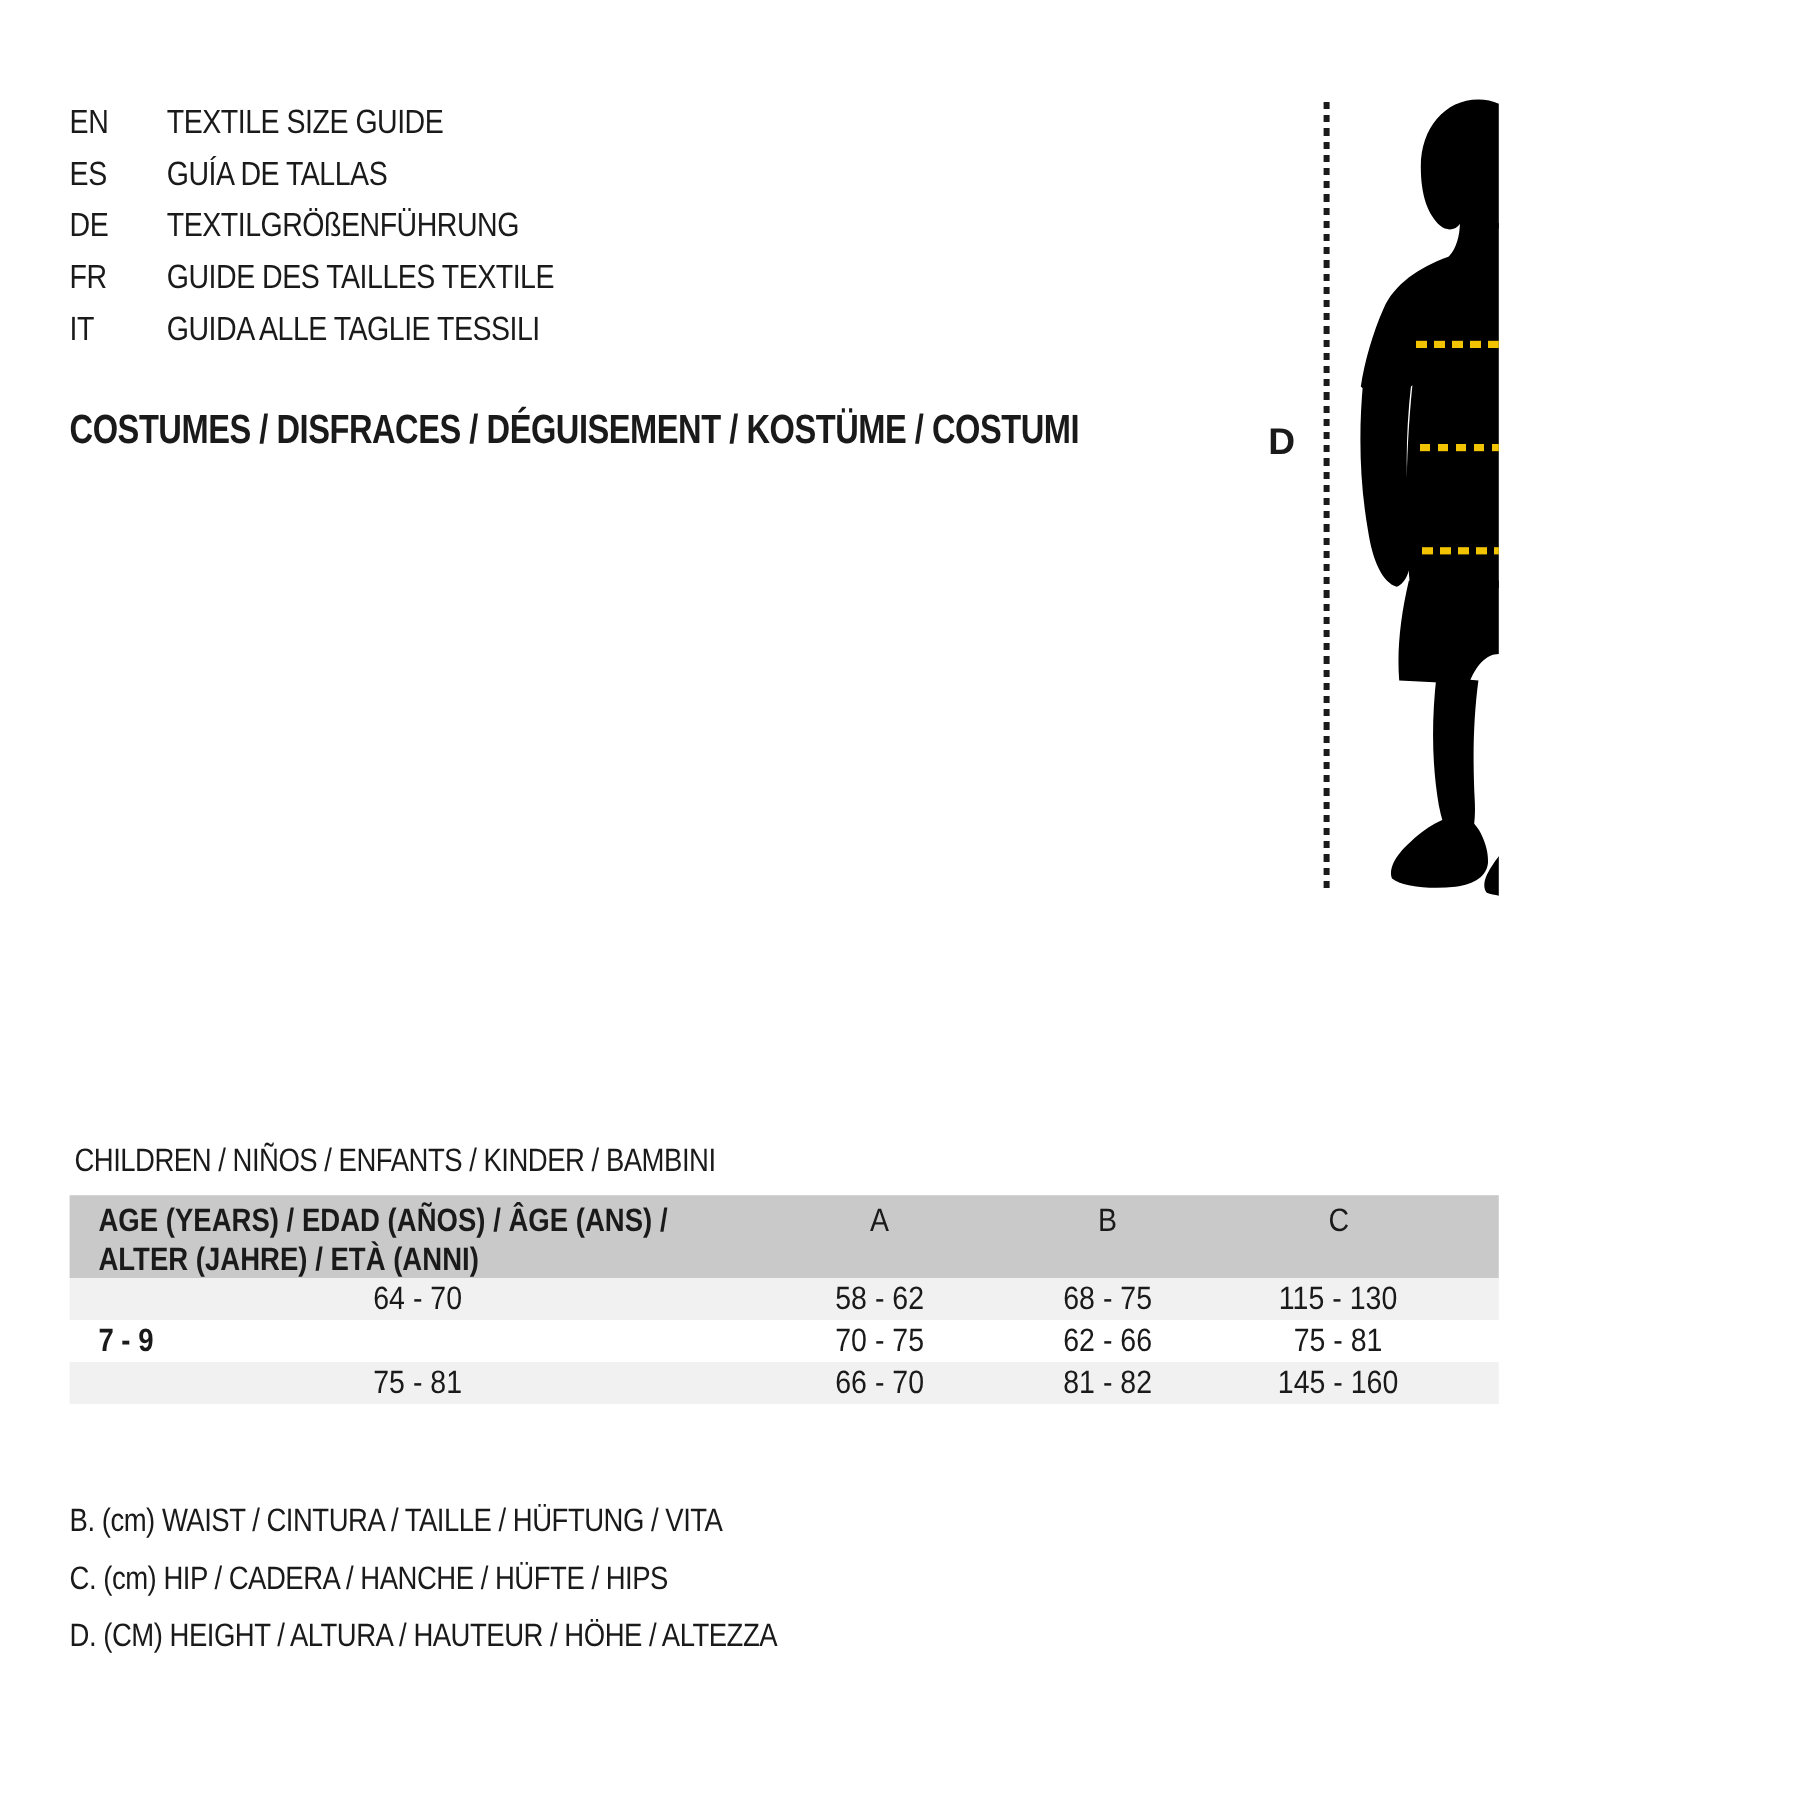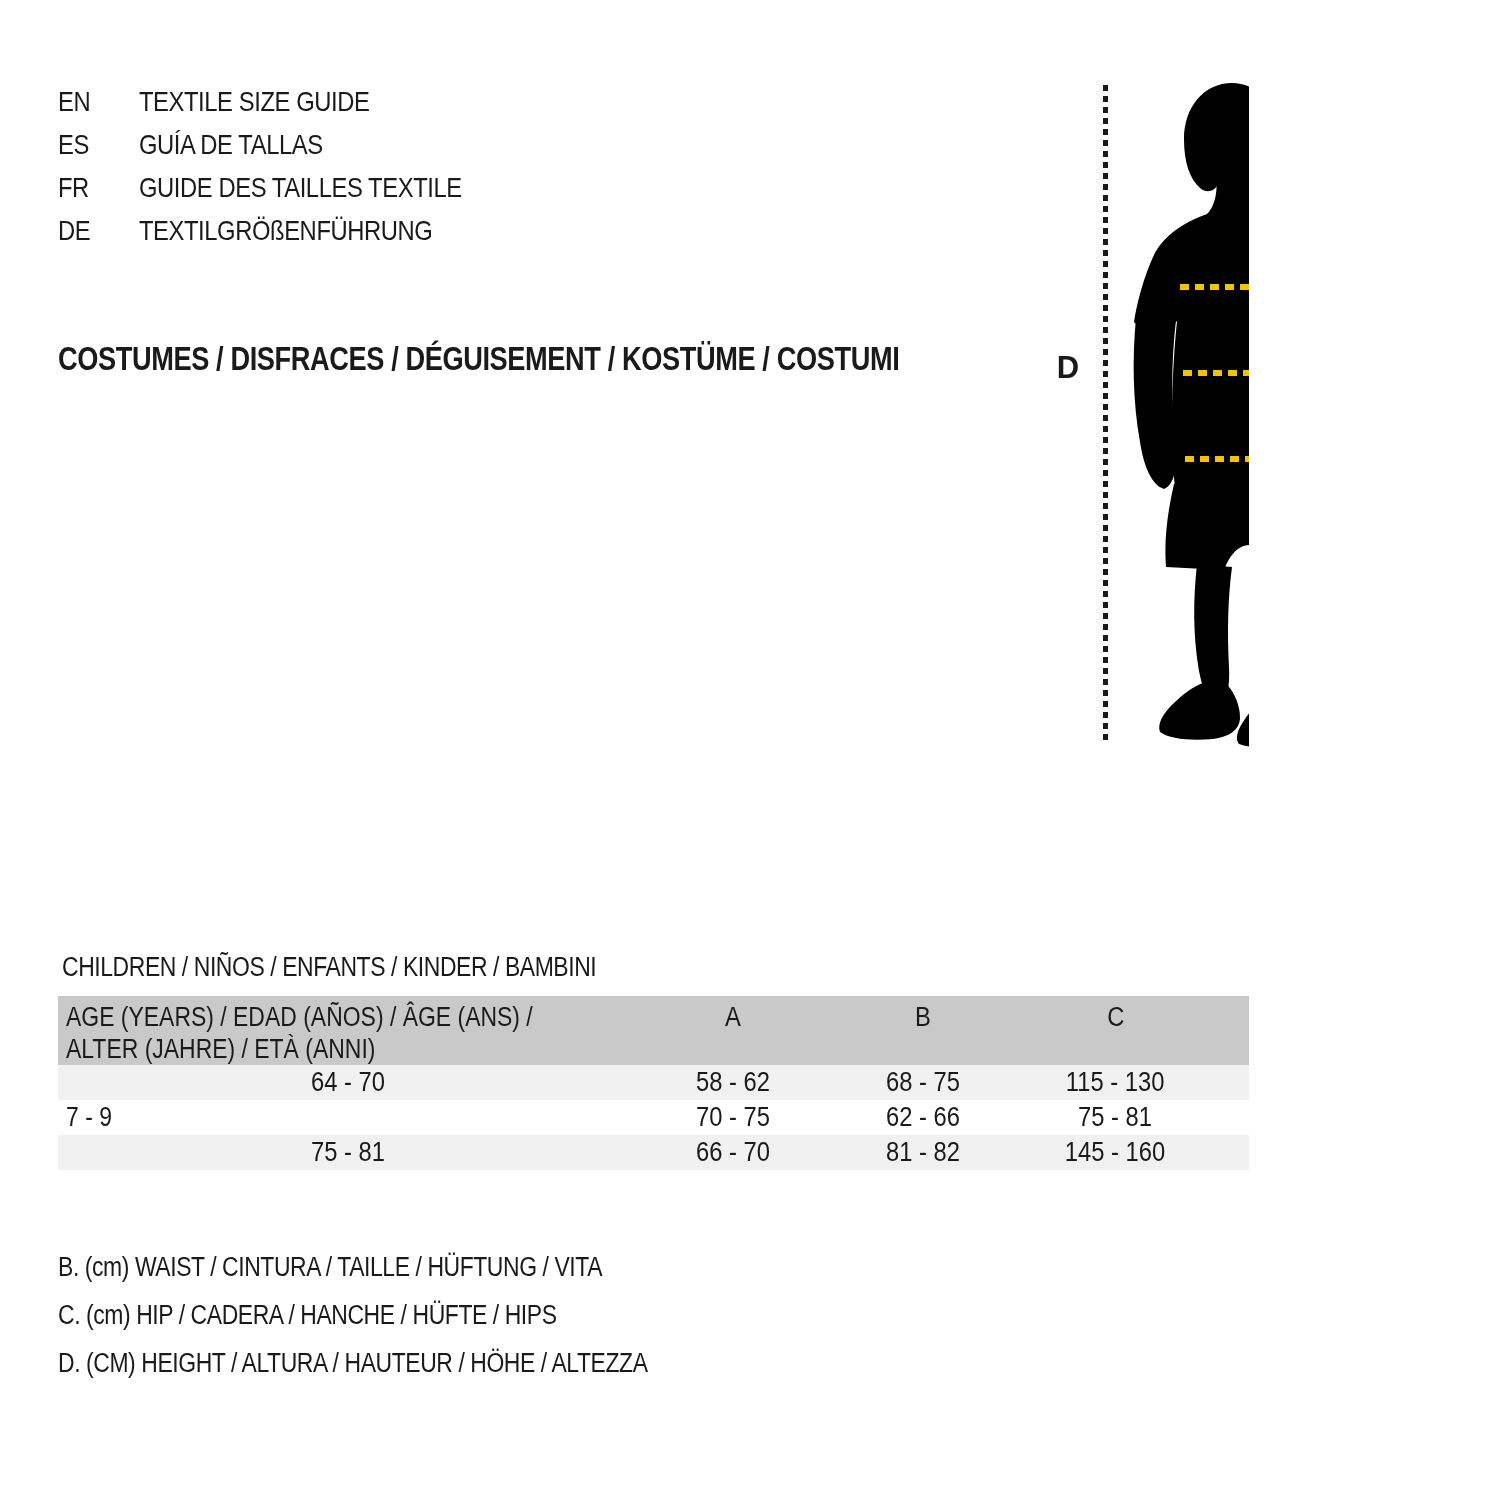--- a/index.html
+++ b/index.html
@@ -67,21 +67,21 @@
     position:absolute;left:58px;top:948px;margin:4px;
     font-size:27px;font-weight:400;letter-spacing:-.5px;
   }
 
   
   .table{position:absolute;left:58px;top:996px;width:1379px;font-size:27px;}
   .trow{display:grid;grid-template-columns:580px 190px 190px 195px 190px 34px;}
   .thead{background:var(--table-header-bg);min-height:69px;align-items:start;padding:0;}
   .thead .cell{padding-top:5px;}
   .cell{line-height:33px;}
-  .cell.age{padding-left:8px;text-align:left;}
+  .cell.age{padding-left:24px;text-align:left;font-weight:bold;}
   .cell.ctr{text-align:center;}
   .drow{height:35px;}
   .drow .cell{line-height:35px;}
   .drow.alt{background:var(--table-alt-row-bg);}
   .agehdr{line-height:32px;}
 
   
   .legend{position:absolute;left:58px;top:1243px;}
   .legend-line{height:48px;line-height:48px;font-size:27px;letter-spacing:-.5px;}
 </style>
@@ -91,24 +91,27 @@
 <div class="page">
 
   <section class="lang">
     <div class="lang-row">
       <span class="code"><span class="cx">EN</span></span><span class="cx">TEXTILE SIZE GUIDE</span>
     </div>
     <div class="lang-row">
       <span class="code"><span class="cx">ES</span></span><span class="cx">GUÍA DE TALLAS</span>
     </div>
     <div class="lang-row">
+      <span class="code"><span class="cx">DE</span></span><span class="cx">TEXTILGRÖßENFÜHRUNG</span>
+    </div>
+    <div class="lang-row">
       <span class="code"><span class="cx">FR</span></span><span class="cx">GUIDE DES TAILLES TEXTILE</span>
     </div>
     <div class="lang-row">
-      <span class="code"><span class="cx">DE</span></span><span class="cx">TEXTILGRÖßENFÜHRUNG</span>
+      <span class="code"><span class="cx">IT</span></span><span class="cx">GUIDA ALLE TAGLIE TESSILI</span>
     </div>
   </section>
 
   <h1 class="title">COSTUMES / DISFRACES / DÉGUISEMENT / KOSTÜME / COSTUMI</h1>
 
   <div class="figure">
     <div class="vline"></div>
 
     <svg class="silhouette" width="270" height="690" viewBox="0 0 270 690">
       <g fill="currentColor">

